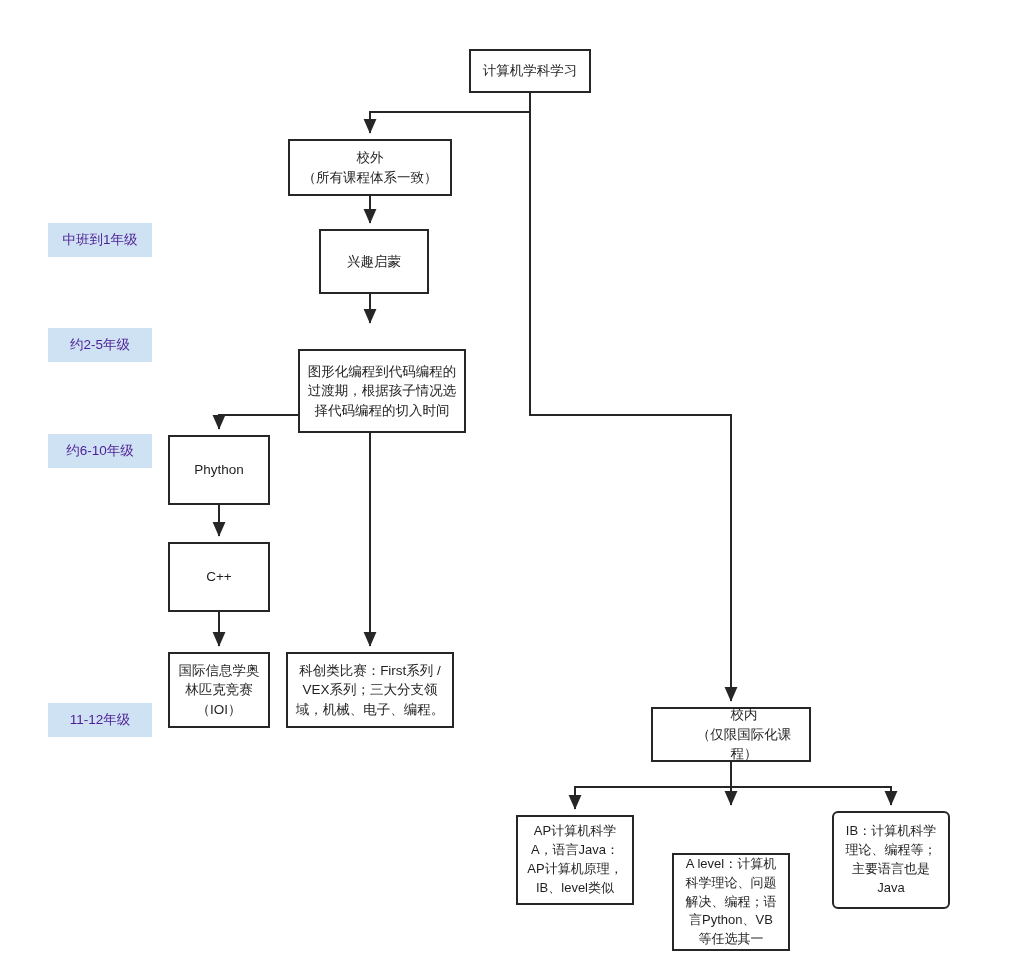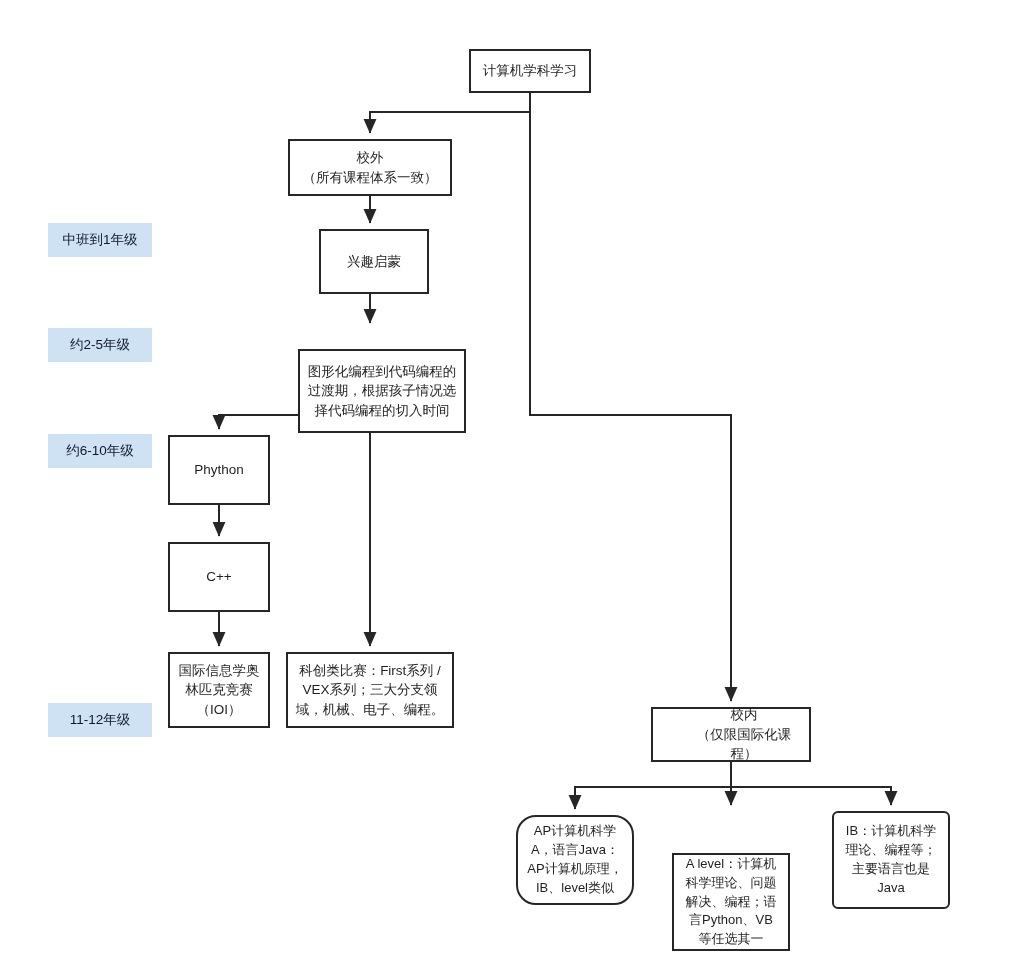--- a/index.html
+++ b/index.html
@@ -42,21 +42,21 @@
     white-space: pre-line;
     z-index: 2;
   }
   .node.small-text {
     font-size: 13px;
   }
   .stage-label {
     position: absolute;
     box-sizing: border-box;
     background: #cfe2f3;
-    color: #0f172a;
+    color: #4c1d95;
     font-size: 13.5px;
     display: flex;
     align-items: center;
     justify-content: center;
     text-align: center;
     z-index: 2;
   }
 </style>
 </head>
 <body>
@@ -99,21 +99,21 @@
       <div class="node" style="left: 168px; top: 435px; width: 102px; height: 70px; border-color: rgb(38, 38, 38);">Phython</div>
       <div class="node" style="left: 168px; top: 542px; width: 102px; height: 70px; border-color: rgb(38, 38, 38);">C++</div>
       <div class="node" style="left: 168px; top: 652px; width: 102px; height: 76px; border-color: rgb(38, 38, 38);">国际信息学奥
 林匹克竞赛
 （IOI）</div>
       <div class="node" style="left: 286px; top: 652px; width: 168px; height: 76px; border-color: rgb(38, 38, 38);">科创类比赛：First系列 /
 VEX系列；三大分支领
 域，机械、电子、编程。</div>
       <div class="node" style="left: 651px; top: 707px; width: 160px; height: 55px; border-color: rgb(38, 38, 38); padding-left: 32px;">校内
 （仅限国际化课程）</div>
-      <div class="node small-text" style="left: 516px; top: 815px; width: 118px; height: 90px; border-color: rgb(38, 38, 38); border-radius: 20px;">AP计算机科学
+      <div class="node small-text" style="left: 516px; top: 815px; width: 118px; height: 90px; border-color: rgb(38, 38, 38);">AP计算机科学
 A，语言Java：
 AP计算机原理，
 IB、level类似</div>
       <div class="node small-text" style="left: 672px; top: 811px; width: 118px; height: 98px; border-color: rgb(38, 38, 38); margin-top: 42px;">A level：计算机
 科学理论、问题
 解决、编程；语
 言Python、VB
 等任选其一</div>
       <div class="node small-text" style="left: 832px; top: 811px; width: 118px; height: 98px; border-color: rgb(38, 38, 38); border-radius: 6px;">IB：计算机科学
 理论、编程等；

